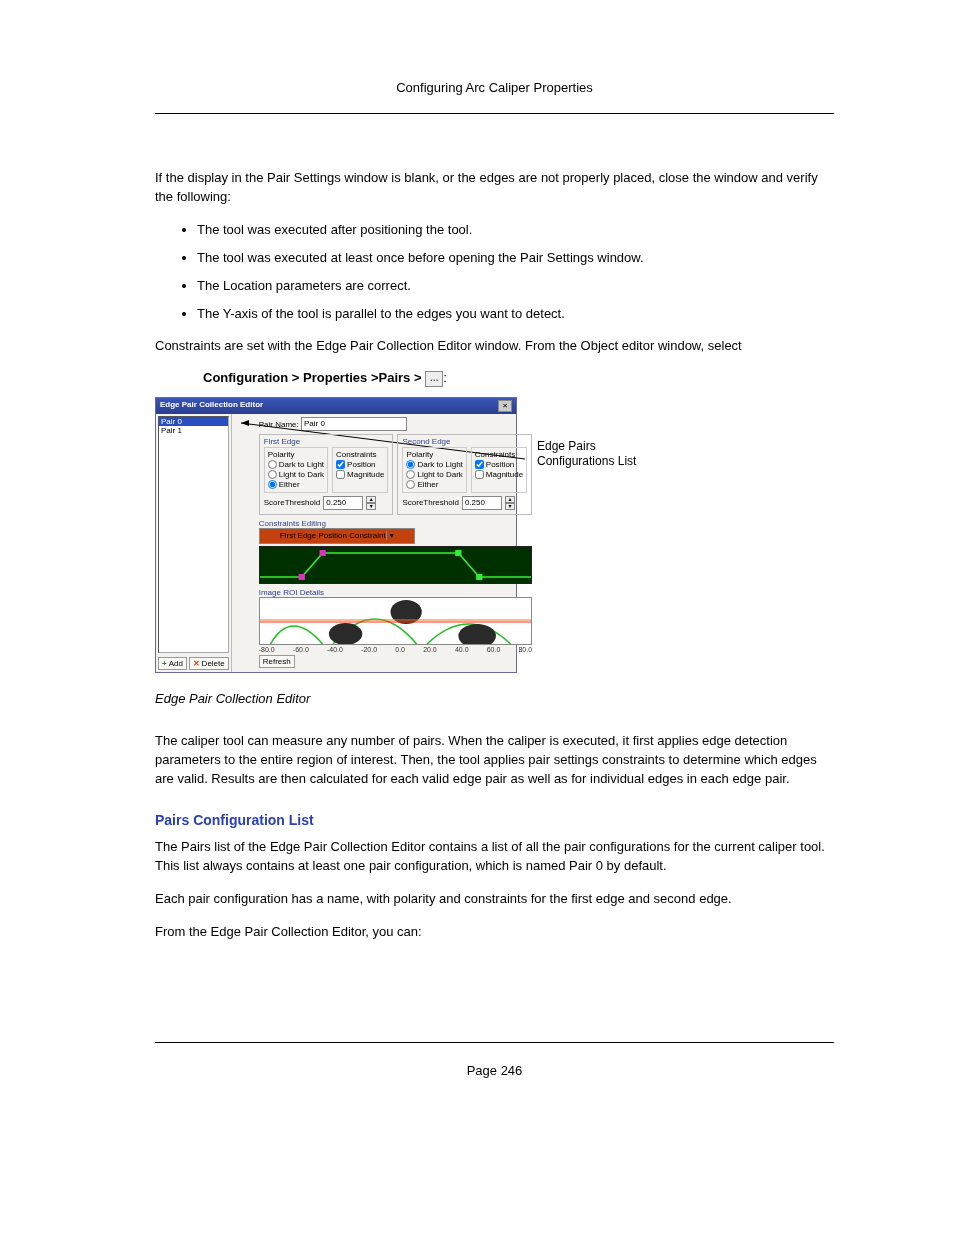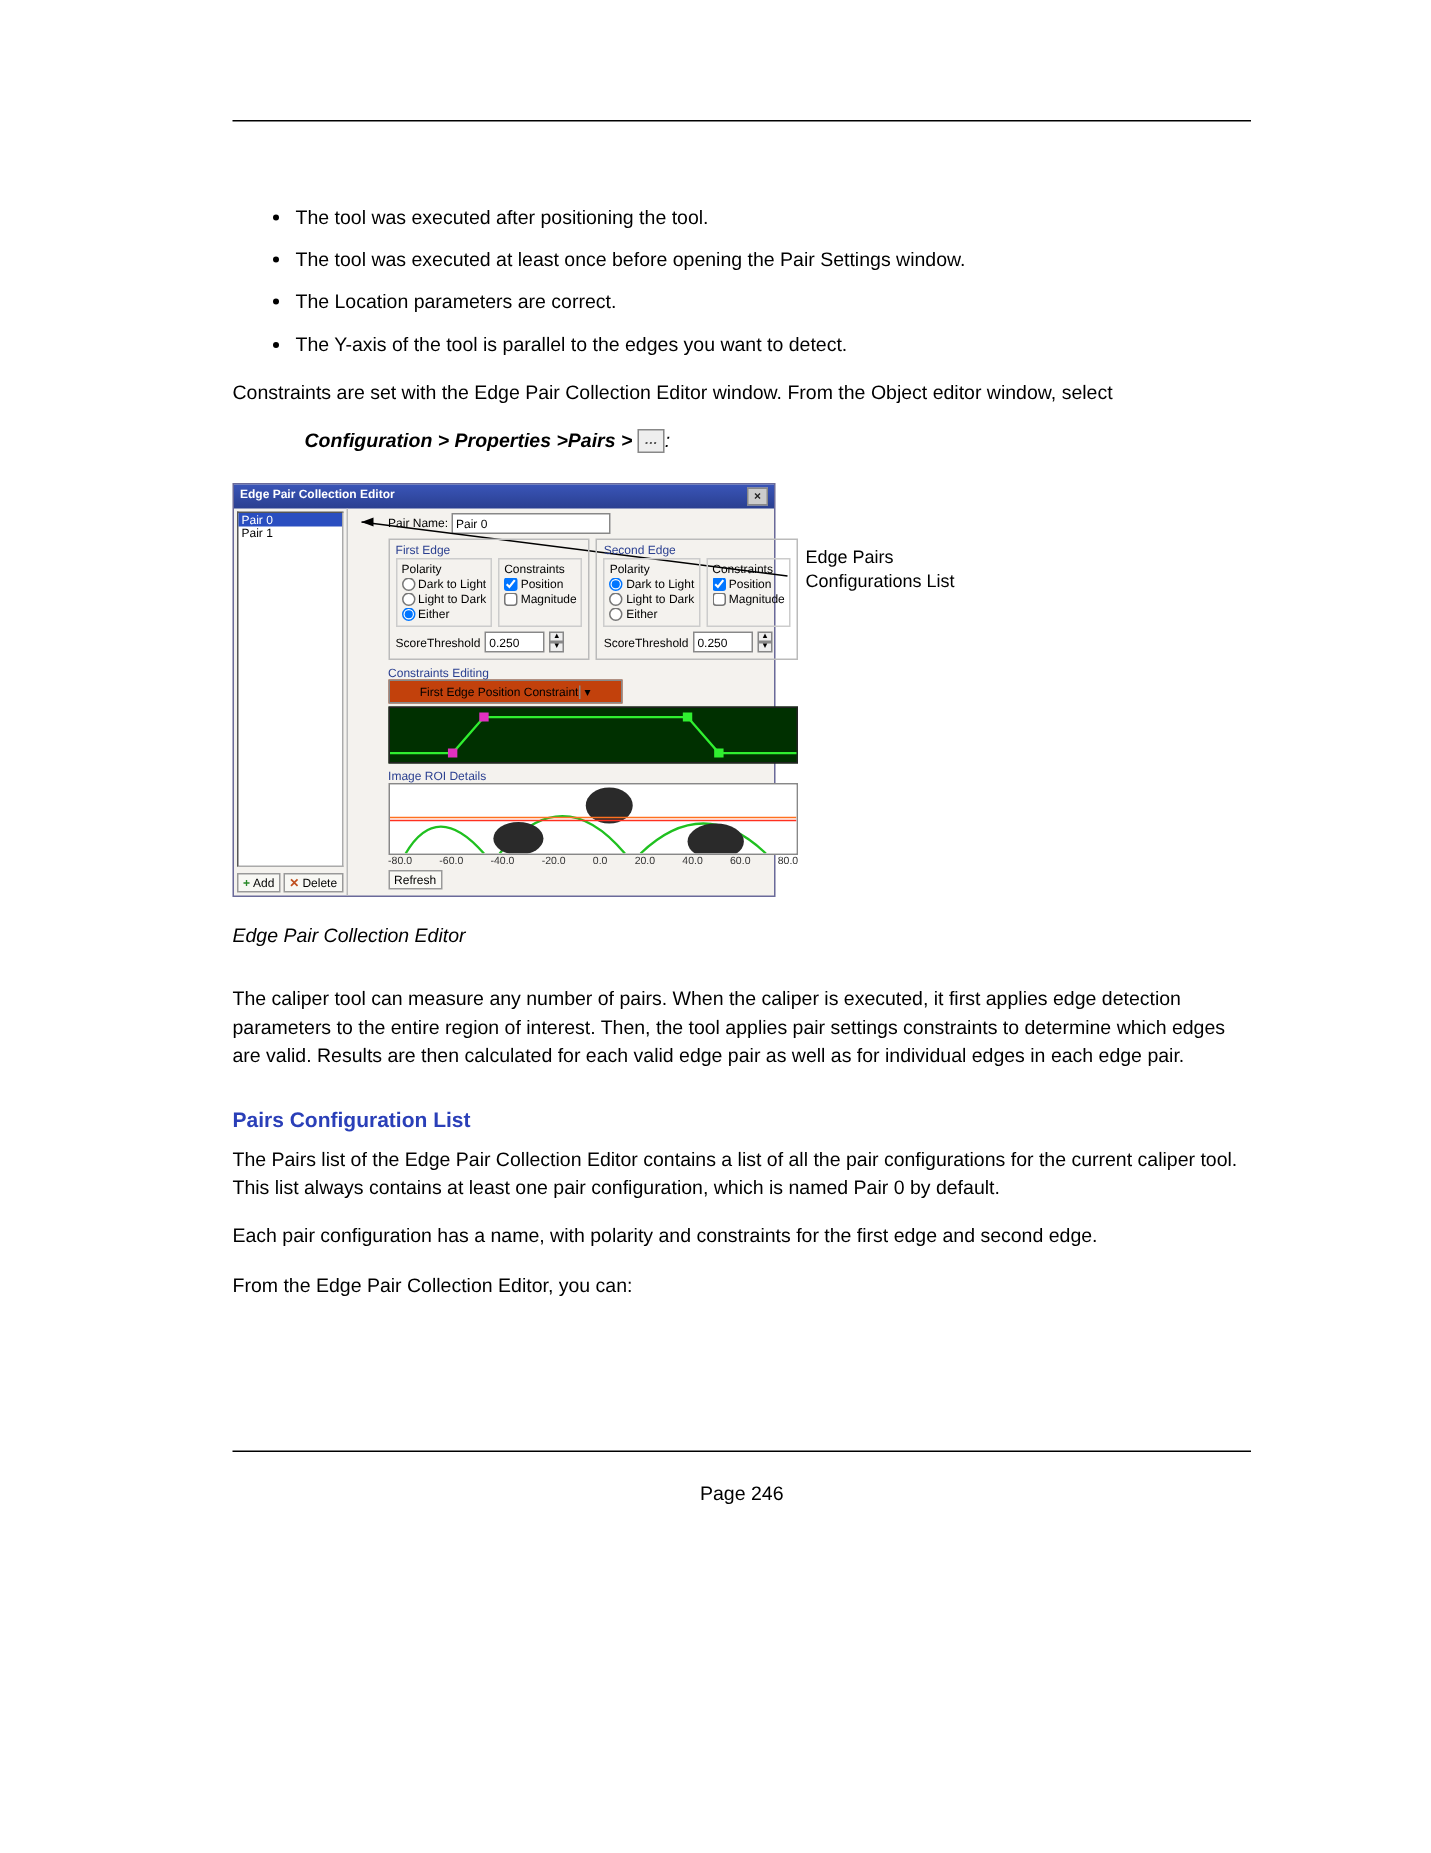--- a/index.html
+++ b/index.html
@@ -35,22 +35,21 @@
     margin: 0 0 14px 0;
     padding-left: 42px;
     list-style: disc;
   }
   ul.bullets li {
     margin-bottom: 10px;
     line-height: 1.4;
   }
   .nav-path {
     font-weight: bold;
-    margin: 14px 0 20px 48px;
-    font-style: italic;
+    margin: 14px 0 10px 48px;
   }
   .ellipsis-icon {
     display: inline-block;
     width: 16px;
     height: 14px;
     background: #eee;
     border: 1px solid #888;
     vertical-align: middle;
     position: relative;
     font-size: 9px;
@@ -292,22 +291,24 @@
   .colon-after { font-weight: normal; }
   .callout-line {
     position: absolute;
     pointer-events: none;
   }
 </style>
 </head>
 <body>
 
 <div class="page">
+  <div class="header-title">Configuring Arc Caliper Properties</div>
   <hr class="header-rule">
 
+  <p class="body-text">If the display in the Pair Settings window is blank, or the edges are not properly placed, close the window and verify the following:</p>
 
   <ul class="bullets">
     <li>The tool was executed after positioning the tool.</li>
     <li>The tool was executed at least once before opening the Pair Settings window.</li>
     <li>The Location parameters are correct.</li>
     <li>The Y-axis of the tool is parallel to the edges you want to detect.</li>
   </ul>
 
   <p class="body-text">Constraints are set with the Edge Pair Collection Editor window. From the Object editor window, select</p>
 

